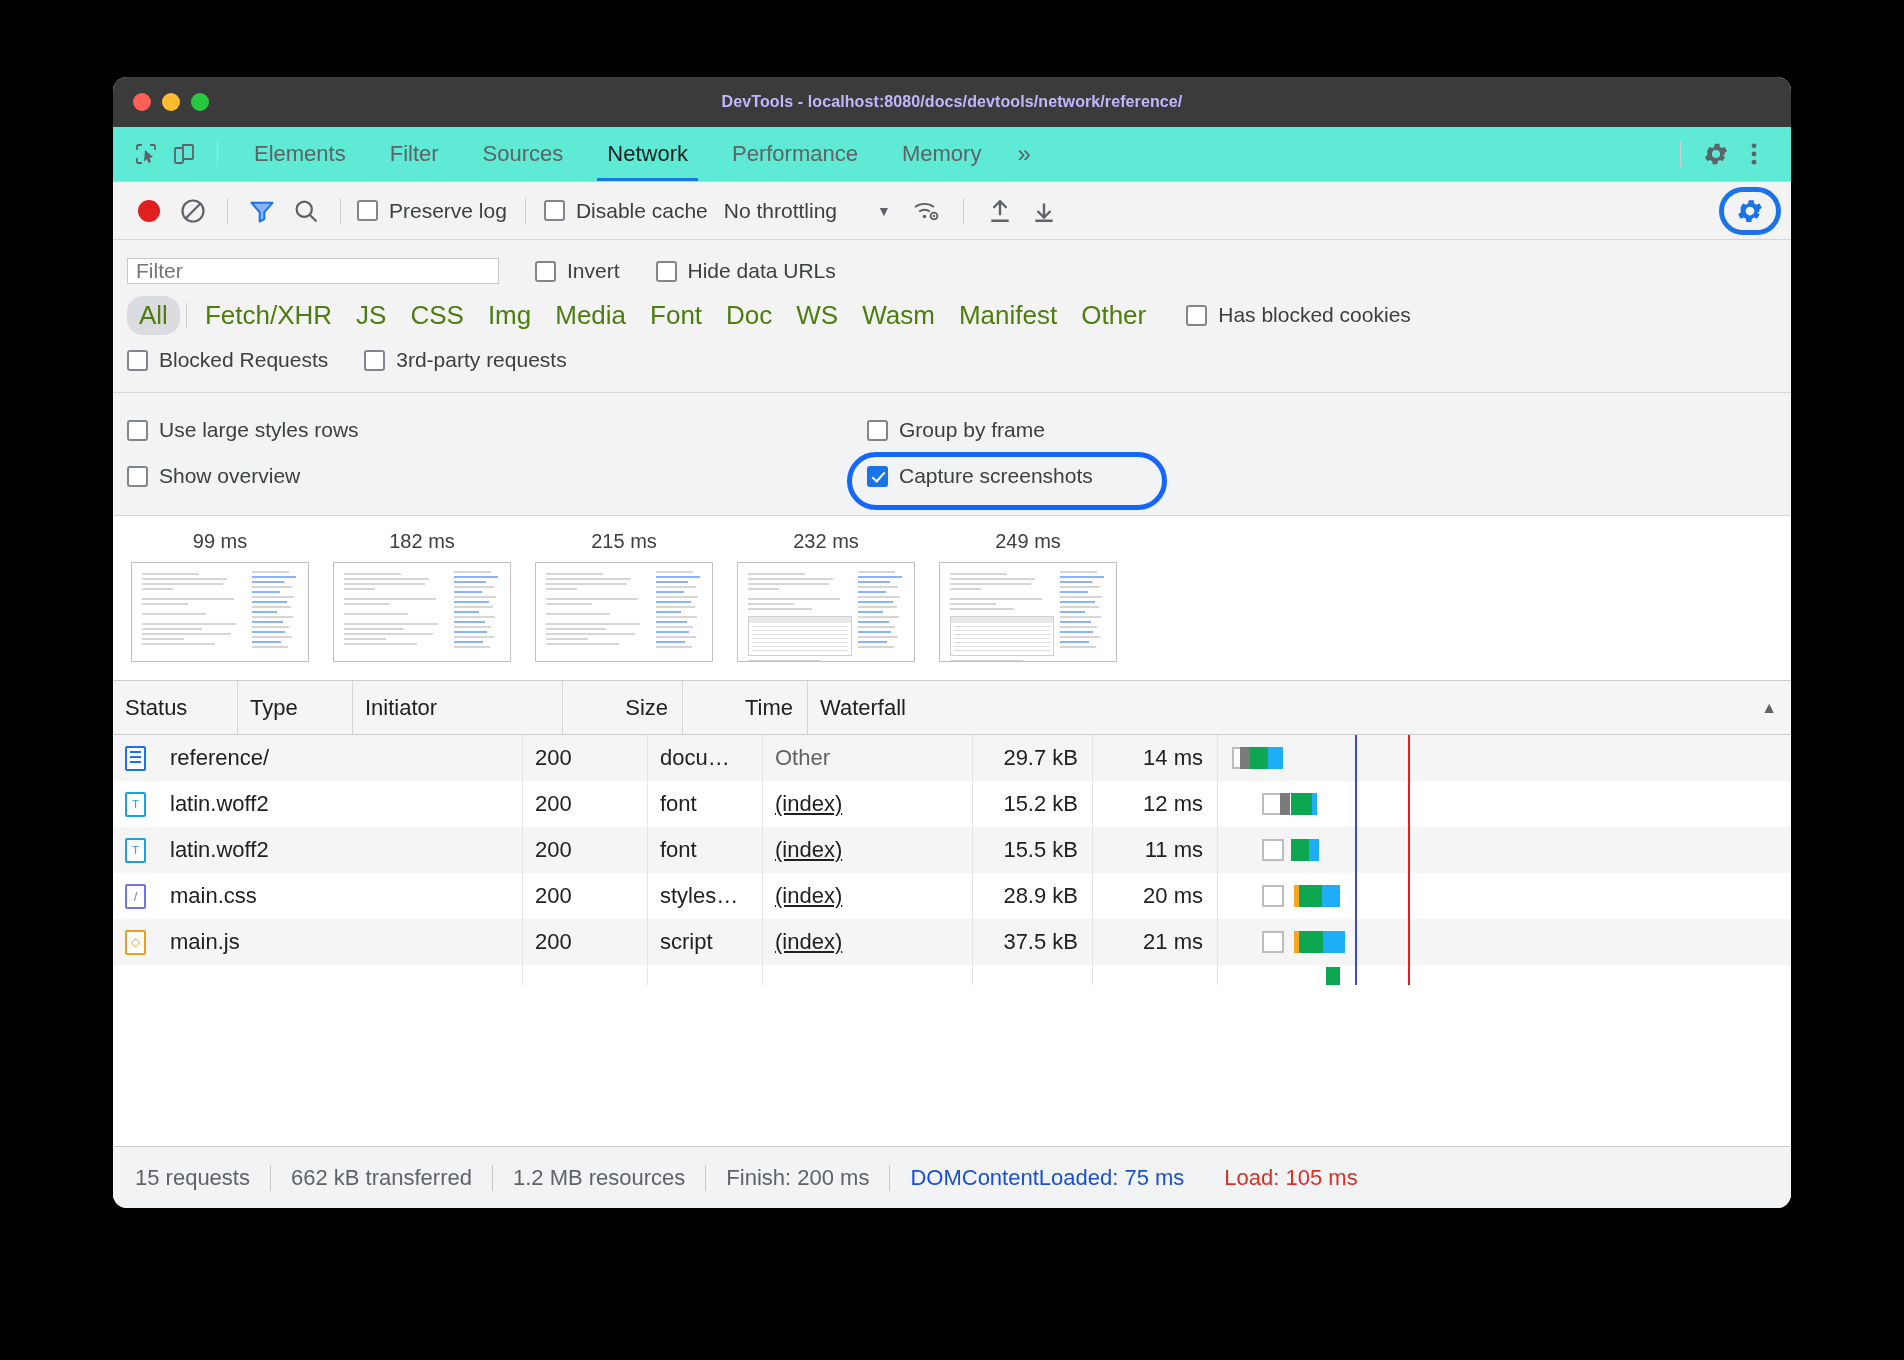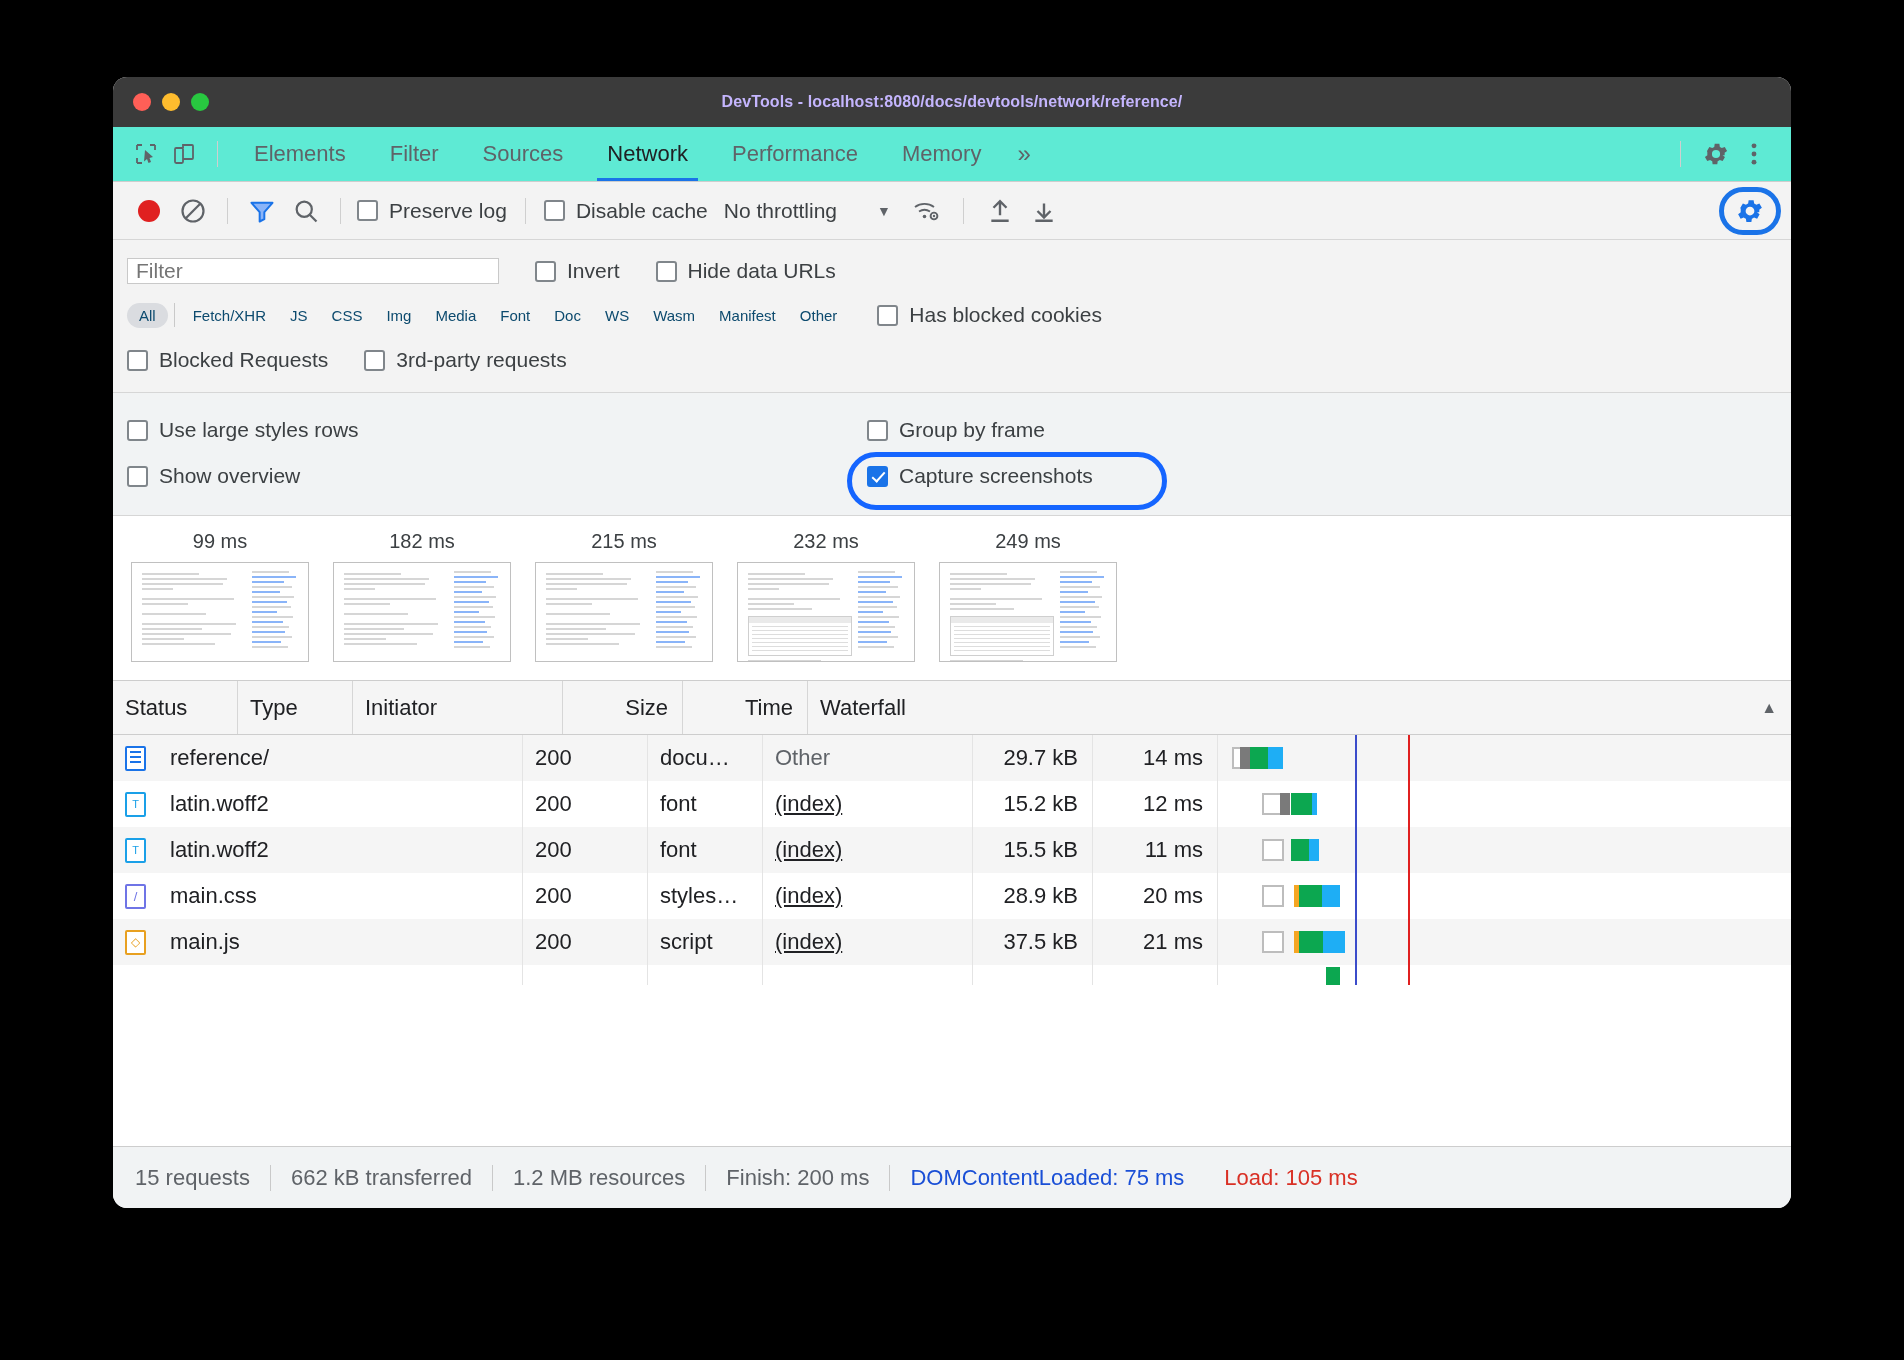--- a/index.html
+++ b/index.html
@@ -137,21 +137,21 @@
     background: #fff;
     font-size: 21px;
     color: #8a8a8a;
     padding: 0 8px;
     font-family: "Liberation Sans", sans-serif;
     outline: none;
   }
   .frow .cklabel { margin-left: 36px; }
   #typerow { display: flex; align-items: center; height: 46px; gap: 0; }
   .type-chip {
-    font-size: 15px; color: #0c4a6e;
+    font-size: 26px; color: #4d7c0f;
     padding: 4px 12px;
     border-radius: 16px;
     white-space: nowrap;
   }
   .type-chip.sel { background: #dadce0; }
   .tsep { width: 1px; height: 24px; background: #c9c9c9; margin: 0 6px; }
   #typerow .cklabel { margin-left: 28px; text-align: center; }
   #extrarow { display: flex; align-items: center; height: 44px; gap: 36px; }
 
   

